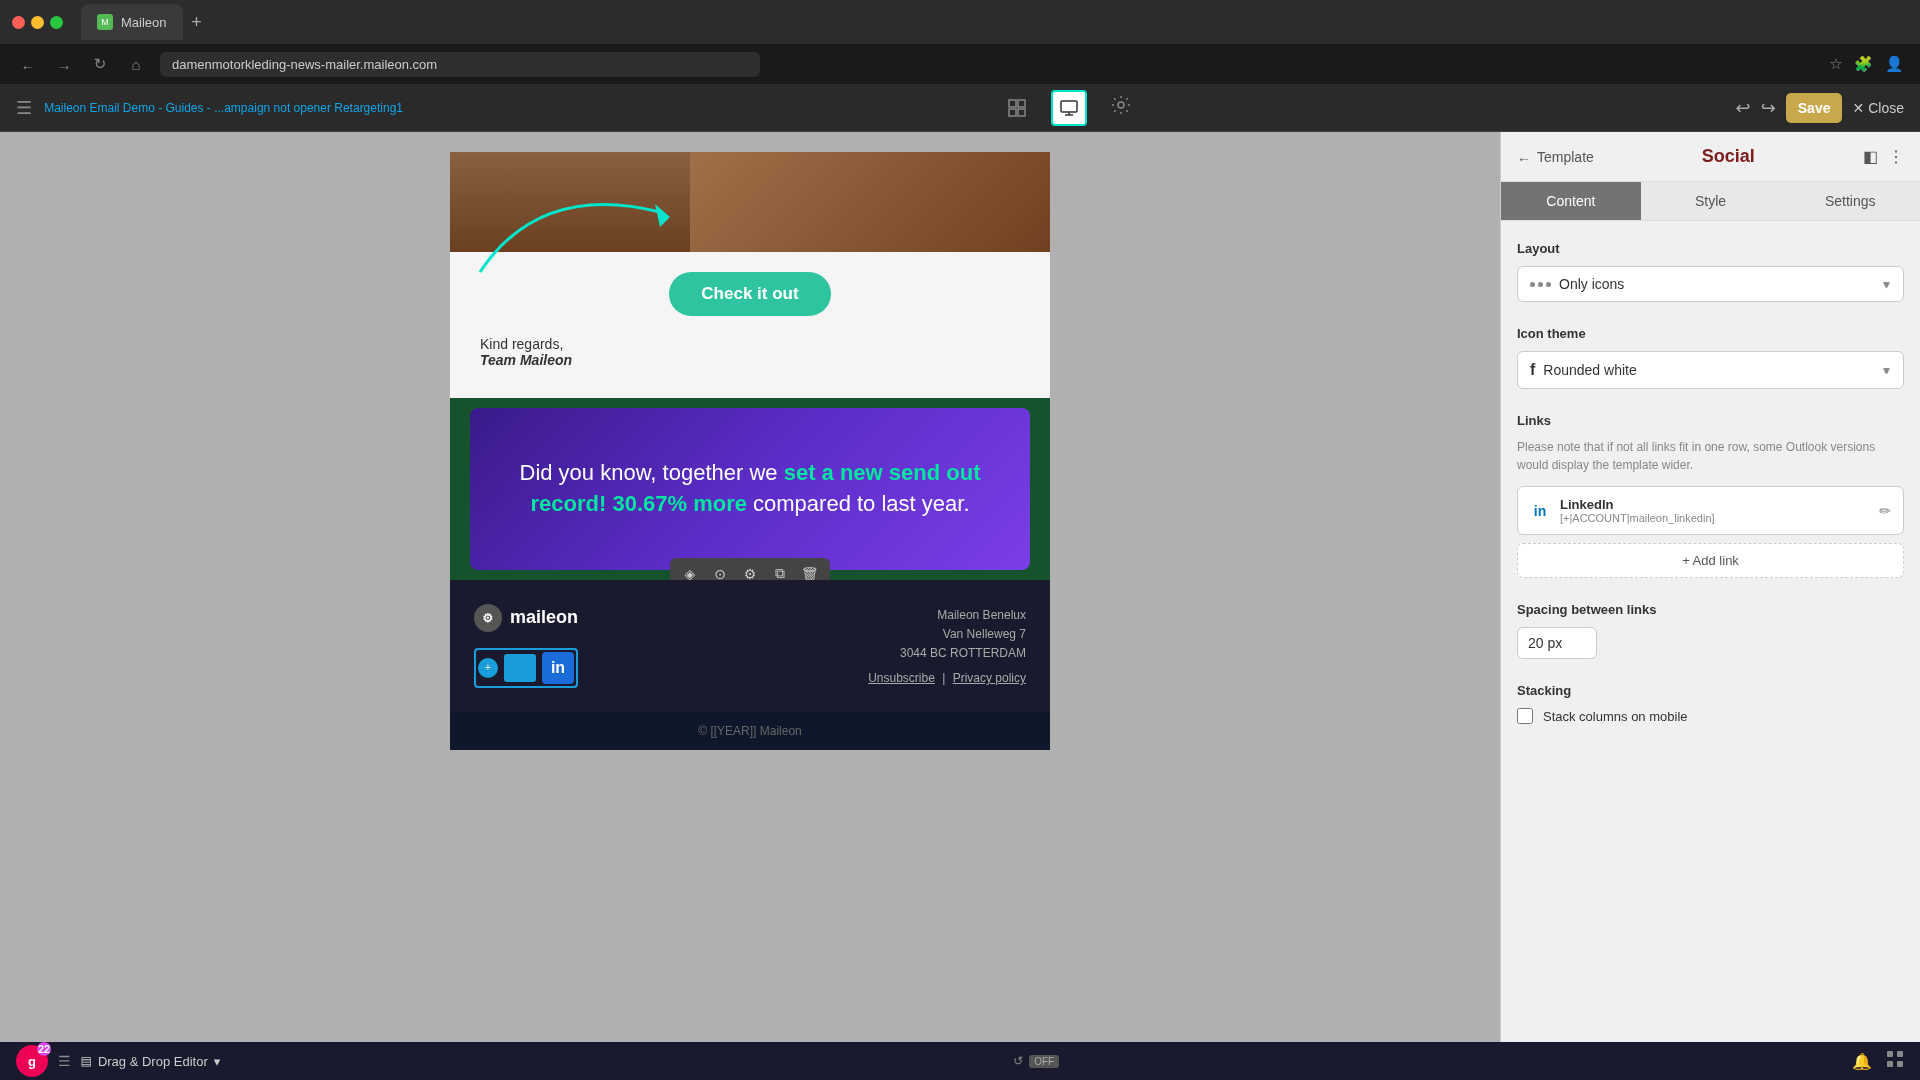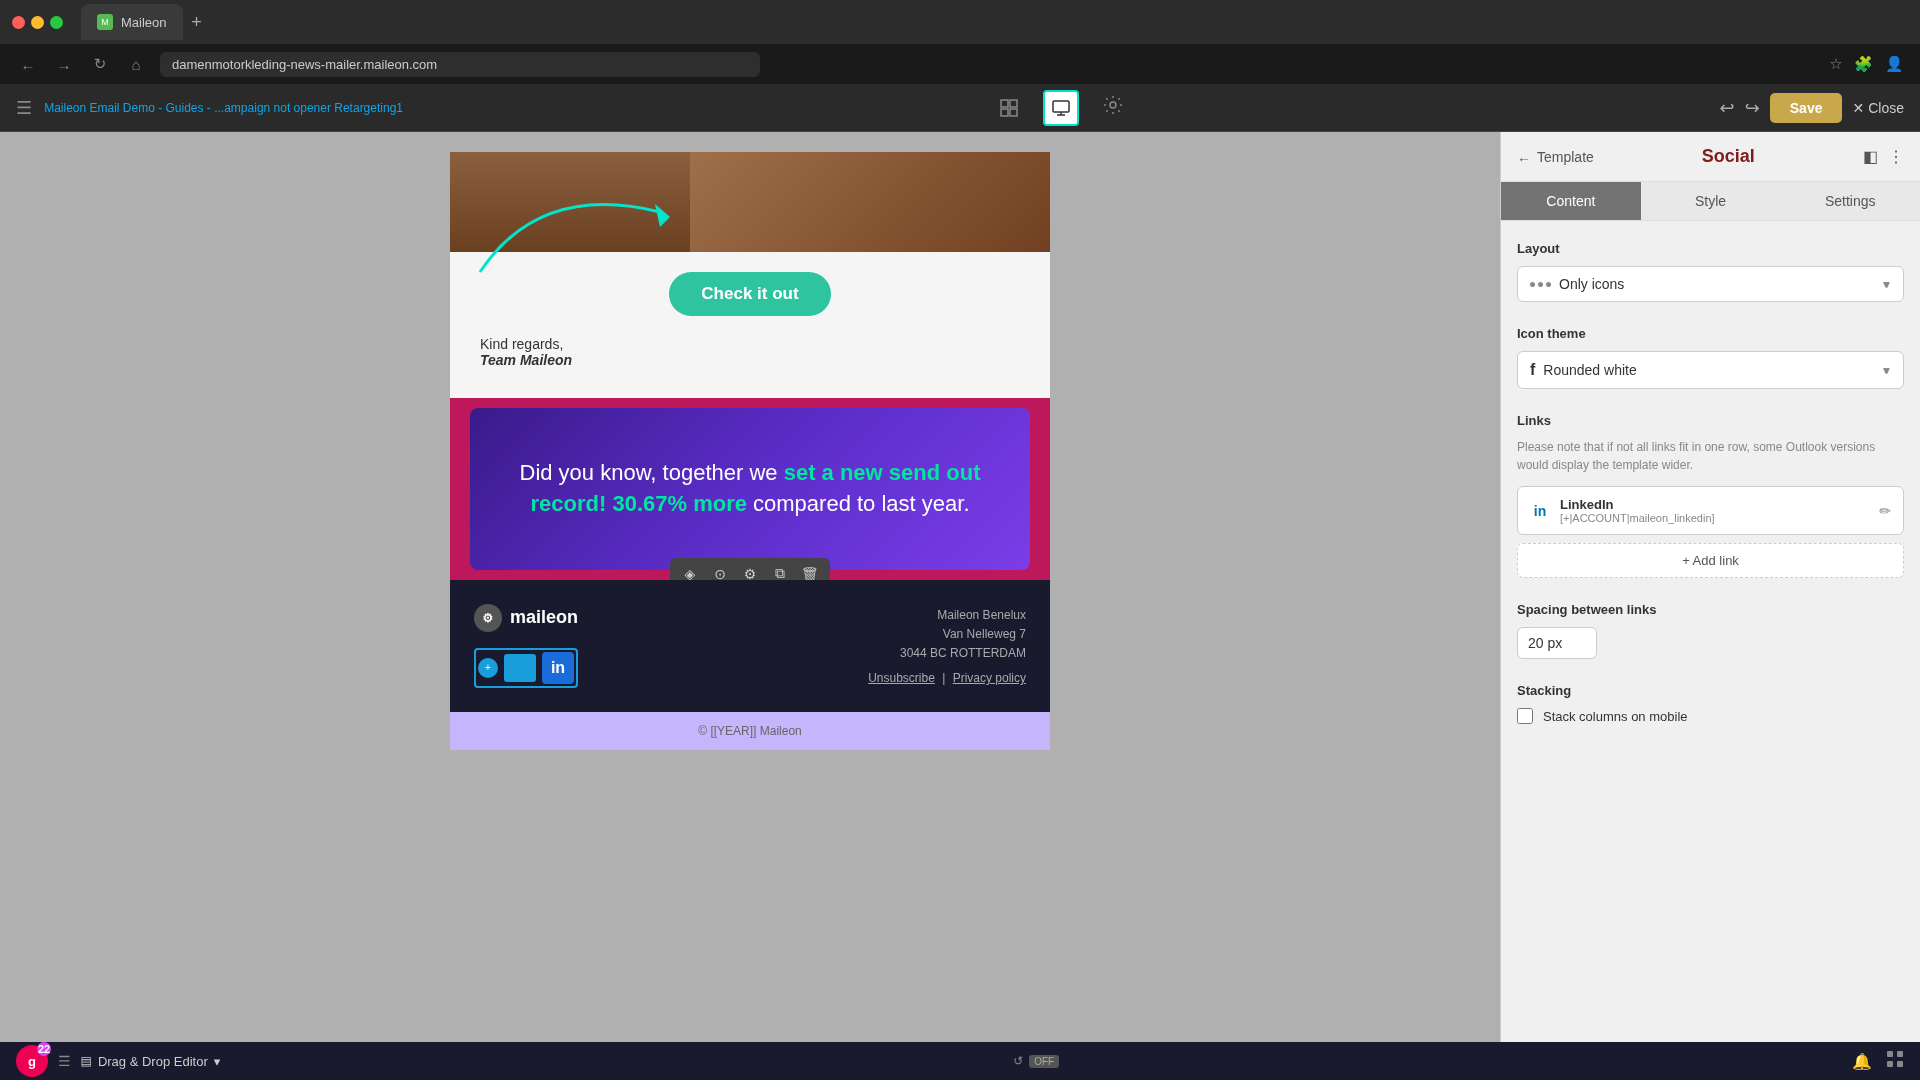--- a/index.html
+++ b/index.html
@@ -25,21 +25,21 @@
     .addr-icon { color: #888; font-size: 15px; cursor: pointer; }
 
     
     .app-toolbar { background: #2a2a2a; height: 48px; display: flex; align-items: center; padding: 0 16px; border-bottom: 1px solid #444; }
     .toolbar-left { display: flex; align-items: center; gap: 12px; color: #ccc; font-size: 13px; }
     .toolbar-center { flex: 1; display: flex; justify-content: center; align-items: center; gap: 16px; }
     .toolbar-right { display: flex; align-items: center; gap: 10px; }
     .view-btn { width: 36px; height: 36px; border: none; background: transparent; color: #888; font-size: 18px; cursor: pointer; display: flex; align-items: center; justify-content: center; border-radius: 4px; }
     .view-btn.active { background: white; color: #333; border: 2px solid #00e5cc; }
     .gear-btn { width: 36px; height: 36px; border: none; background: transparent; color: #aaa; font-size: 20px; cursor: pointer; }
-    .save-btn { background: #c8a84b; border: none; color: white; padding: 7px 20px; border-radius: 5px; font-size: 14px; font-weight: 600; cursor: pointer; }
+    .save-btn { background: #c8a84b; border: none; color: white; padding: 7px 12px; border-radius: 5px; font-size: 14px; font-weight: 600; cursor: pointer; }
     .undo-btn, .redo-btn { background: none; border: none; color: #aaa; font-size: 18px; cursor: pointer; }
     .close-btn { background: none; border: none; color: #ccc; font-size: 14px; cursor: pointer; display: flex; align-items: center; gap: 4px; }
 
     
     .main-layout { display: flex; height: calc(1080px - 44px - 40px - 48px - 38px); }
 
     
     .canvas-area { flex: 1; background: #b0b0b0; overflow-y: auto; display: flex; flex-direction: column; align-items: center; padding: 20px 0; position: relative; }
 
     
@@ -60,21 +60,21 @@
 
     
     .social-toolbar { position: absolute; top: -22px; left: 50%; transform: translateX(-50%); background: #444; border-radius: 6px; padding: 4px 8px; display: flex; gap: 6px; align-items: center; }
     .social-tool-btn { background: none; border: none; color: #ccc; cursor: pointer; font-size: 14px; width: 24px; height: 24px; display: flex; align-items: center; justify-content: center; }
     .social-drag-handle { width: 20px; height: 20px; background: #1a9ddb; border-radius: 50%; display: flex; align-items: center; justify-content: center; color: white; font-size: 10px; cursor: grab; }
     .linkedin-icon { width: 32px; height: 32px; background: #1a6cdb; border-radius: 4px; display: flex; align-items: center; justify-content: center; color: white; font-size: 16px; font-weight: 700; cursor: pointer; }
 
     .footer-address { color: #aaa; font-size: 12px; text-align: right; line-height: 1.6; }
     .footer-links { color: #aaa; font-size: 12px; }
     .footer-links a { color: #aaa; text-decoration: underline; }
-    .footer-copyright { background: #c4b5fd; text-align: center; color: #666; font-size: 12px; padding: 12px; }
+    .footer-copyright { background: #0f172a; text-align: center; color: #666; font-size: 12px; padding: 12px; }
 
     
     .right-panel { width: 420px; background: #f0f0f0; border-left: 1px solid #ccc; display: flex; flex-direction: column; }
     .panel-header { background: #f0f0f0; padding: 14px 16px; display: flex; align-items: center; justify-content: space-between; border-bottom: 1px solid #ddd; }
     .panel-back { background: none; border: none; color: #555; cursor: pointer; font-size: 14px; display: flex; align-items: center; gap: 6px; }
     .panel-title { font-size: 18px; font-weight: 600; color: #7f1d1d; }
     .panel-icons { display: flex; gap: 10px; }
     .panel-icon-btn { background: none; border: none; cursor: pointer; color: #555; font-size: 16px; }
 
     .panel-tabs { display: flex; border-bottom: 1px solid #ddd; }
@@ -208,21 +208,21 @@
       <div style="width:100%; height:100px; background: linear-gradient(180deg, #8B6040 0%, #6B4020 100%); overflow:hidden;">
         <div style="width:60%; height:100%; background:linear-gradient(135deg,#a0704a,#704020); float:right;"></div>
       </div>
 
       <div class="email-content-top">
         <button class="check-it-out-btn">Check it out</button>
         <p class="kind-regards">Kind regards,</p>
         <p class="team-maileon">Team Maileon</p>
       </div>
 
-      <div style="padding: 10px; background:#be185d;">
+      <div style="padding: 10px; background:#14532d;">
         <div class="email-banner">
           <p class="banner-text">
             <span>Did you know, together we </span><span class="banner-highlight">set a new send out record! 30.67% more</span><span> compared to last year.</span>
           </p>
         </div>
       </div>
 
       <div style="position:relative;">
 
         <div class="social-toolbar">

